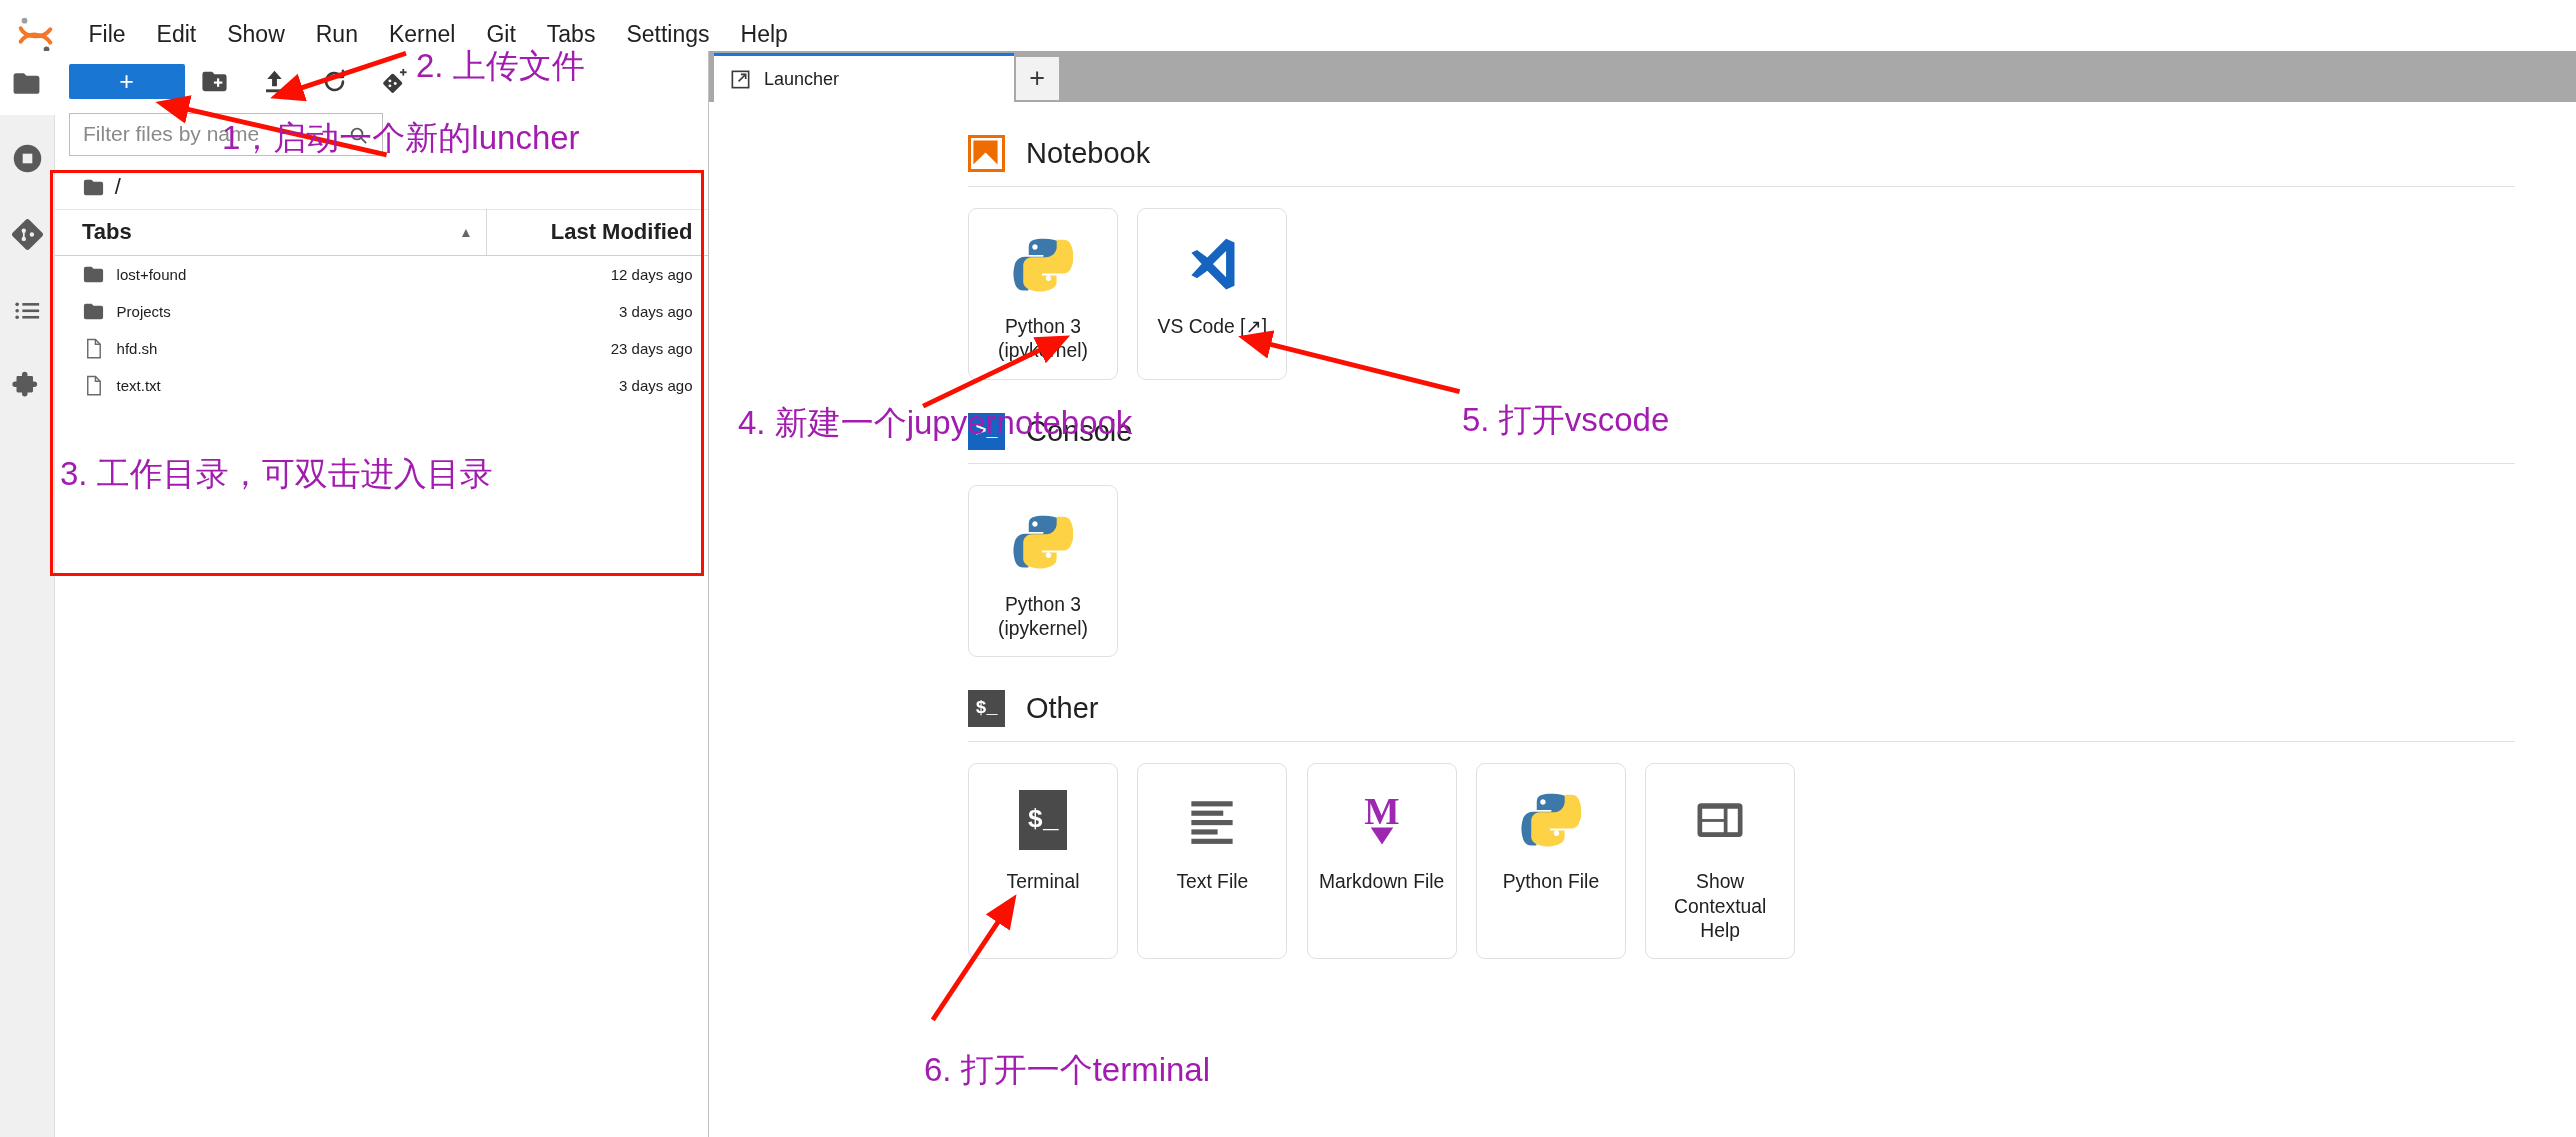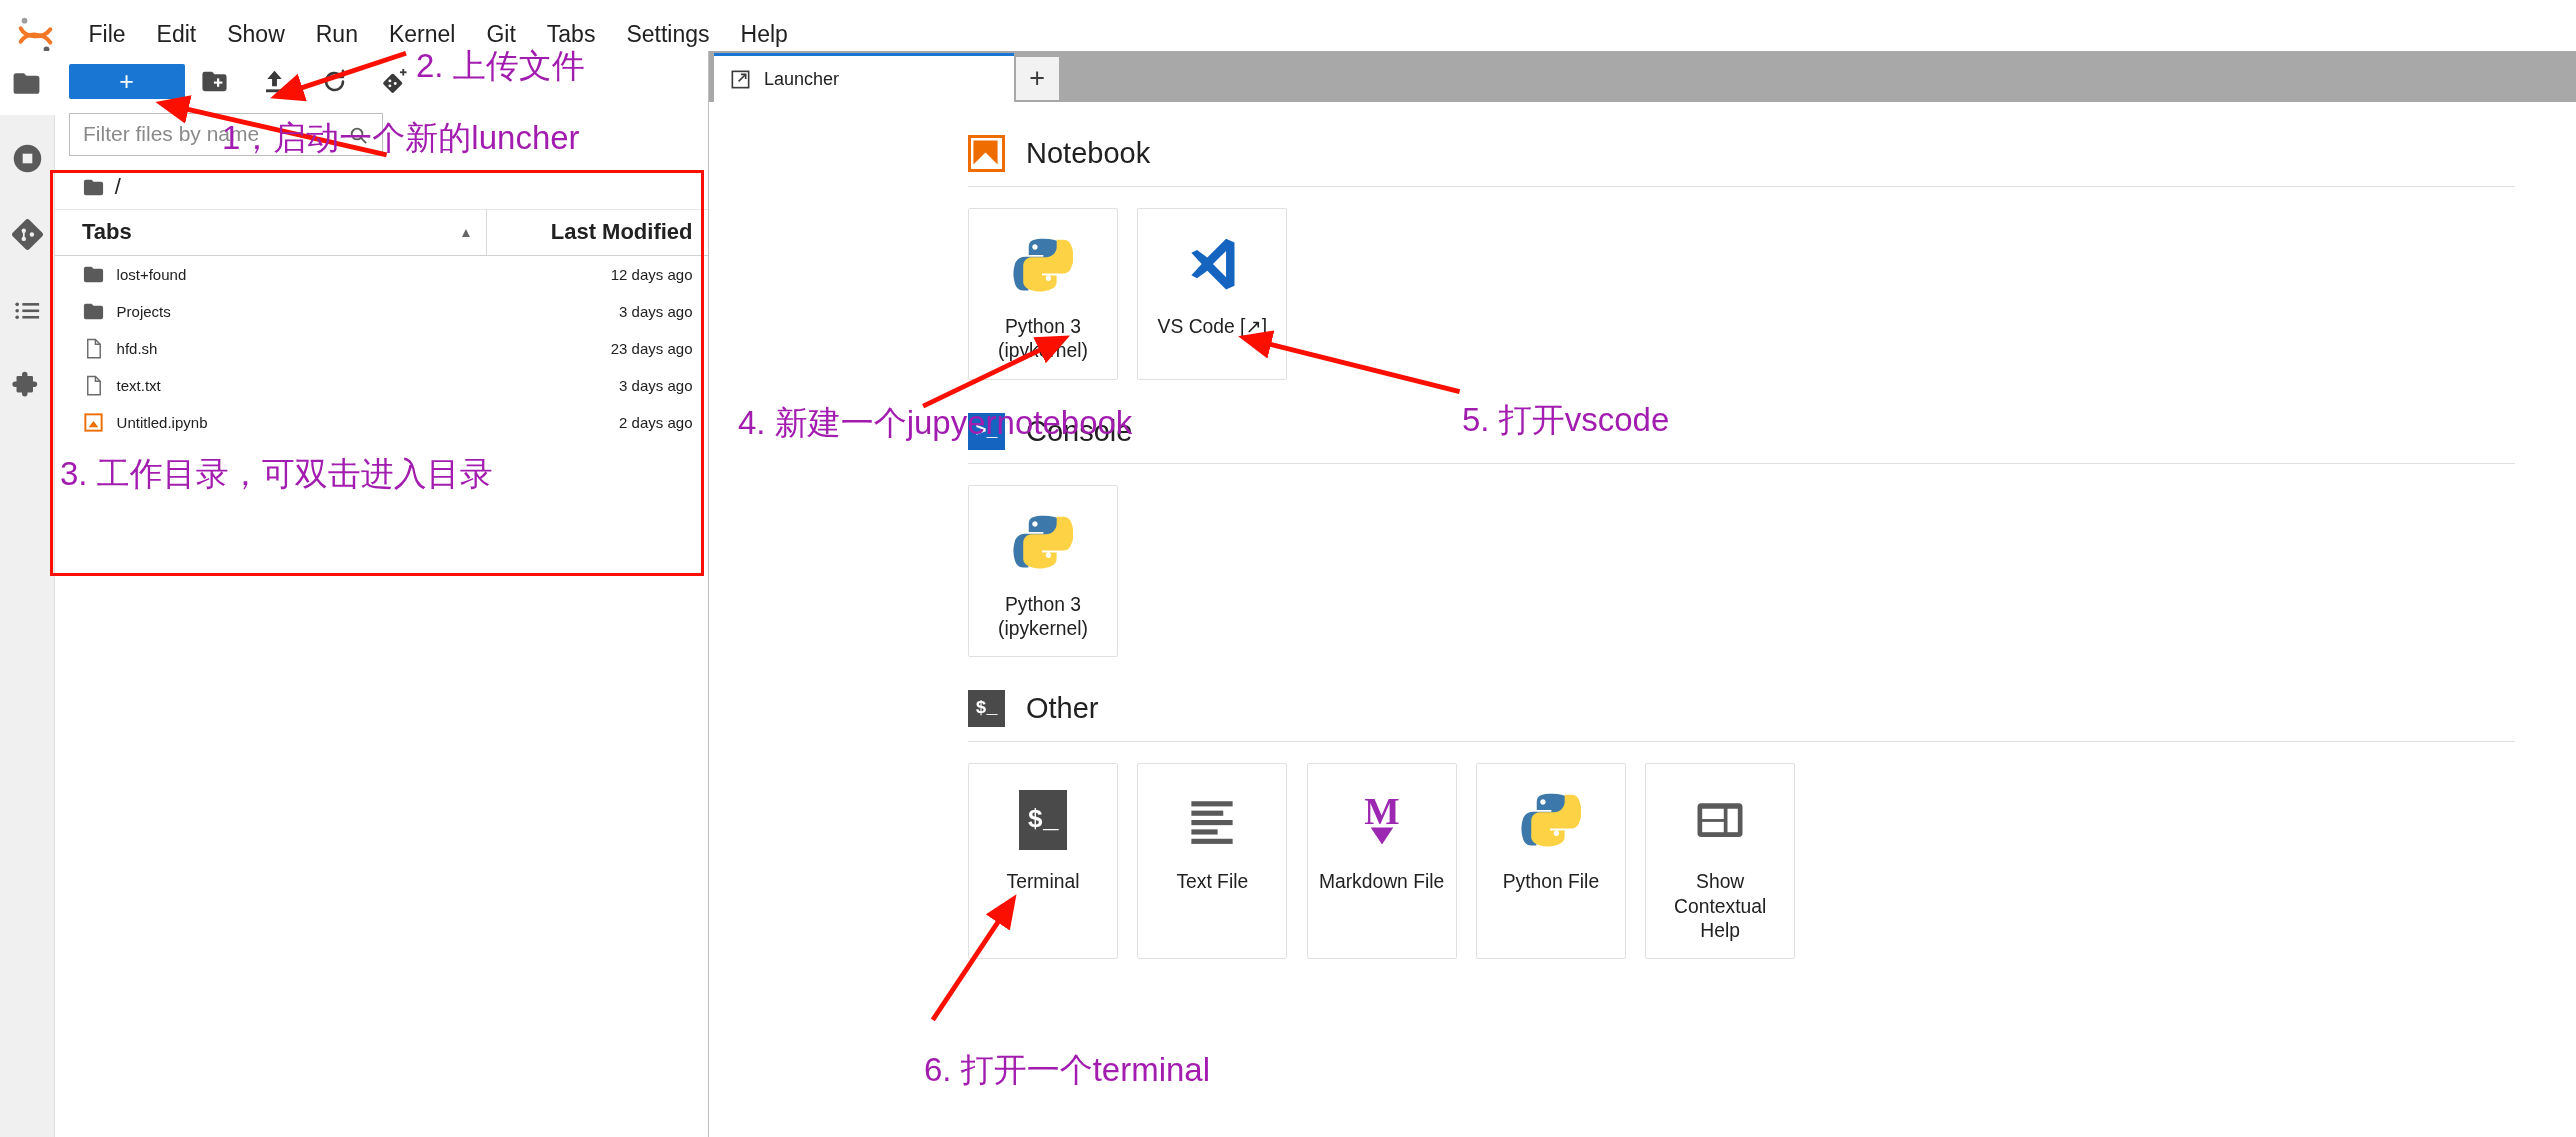--- a/index.html
+++ b/index.html
@@ -118,21 +118,21 @@
   }
   .section-head {
     display: flex; align-items: center; gap: 21px; margin-top: 33px;
   }
   .section-title { font-size: 29px; color: #212121; }
   .section-rule { height: 1px; background: #e0e0e0; margin-top: 13.5px; width: 1547px; }
 
   .card-row { display: flex; gap: 19.3px; margin-top: 21px; }
   .card {
     width: 150px; min-height: 145px; background: #fff;
-    border: 1px solid #e0e0e0; border-radius: 2px;
+    border: 1px solid #e0e0e0; border-radius: 9px;
     display: flex; flex-direction: column; align-items: center;
     padding-top: 21px; cursor: pointer;
   }
   .card-icon { height: 70px; display:flex; align-items:center; justify-content:center; }
   .card-label {
     margin-top: 15.5px; font-size: 19.3px; color: #212121; text-align: center;
     line-height: 1.25; padding: 0 5.8px 15.5px 5.8px;
   }
 
   
@@ -331,30 +331,20 @@
         <span class="nm">
           <svg width="23" height="23" viewBox="0 0 24 24">
             <path d="M6 2.6h8l5 5v14H6z" fill="#fff" stroke="#6a6a6a" stroke-width="1.5"></path>
             <path d="M14 2.6v5h5" fill="none" stroke="#6a6a6a" stroke-width="1.5"></path>
           </svg>
           <span>text.txt</span>
         </span>
         <span class="md">3 days ago</span>
       </div>
 
-      <div class="fb-row">
-        <span class="nm">
-          <svg width="23" height="23" viewBox="0 0 24 24">
-            <rect x="3.5" y="3.5" width="17" height="17" fill="none" stroke="#ef6c00" stroke-width="2"></rect>
-            <path d="M7 17 L12 10.5 L17 17 Z" fill="#ef6c00"></path>
-          </svg>
-          <span>Untitled.ipynb</span>
-        </span>
-        <span class="md">2 days ago</span>
-      </div>
     </div>
   </div>
 
   <div class="maincontent">
     <div class="tabbar">
       <div class="tab">
         <svg width="23" height="23" viewBox="0 0 24 24">
           <rect x="3.5" y="3.5" width="17" height="17" fill="none" stroke="#3a3a3a" stroke-width="1.7"></rect>
           <path d="M10 14 L17 7" stroke="#3a3a3a" stroke-width="1.7"></path>
           <path d="M12.4 6.6 H17.4 V11.6" fill="none" stroke="#3a3a3a" stroke-width="1.7"></path>

